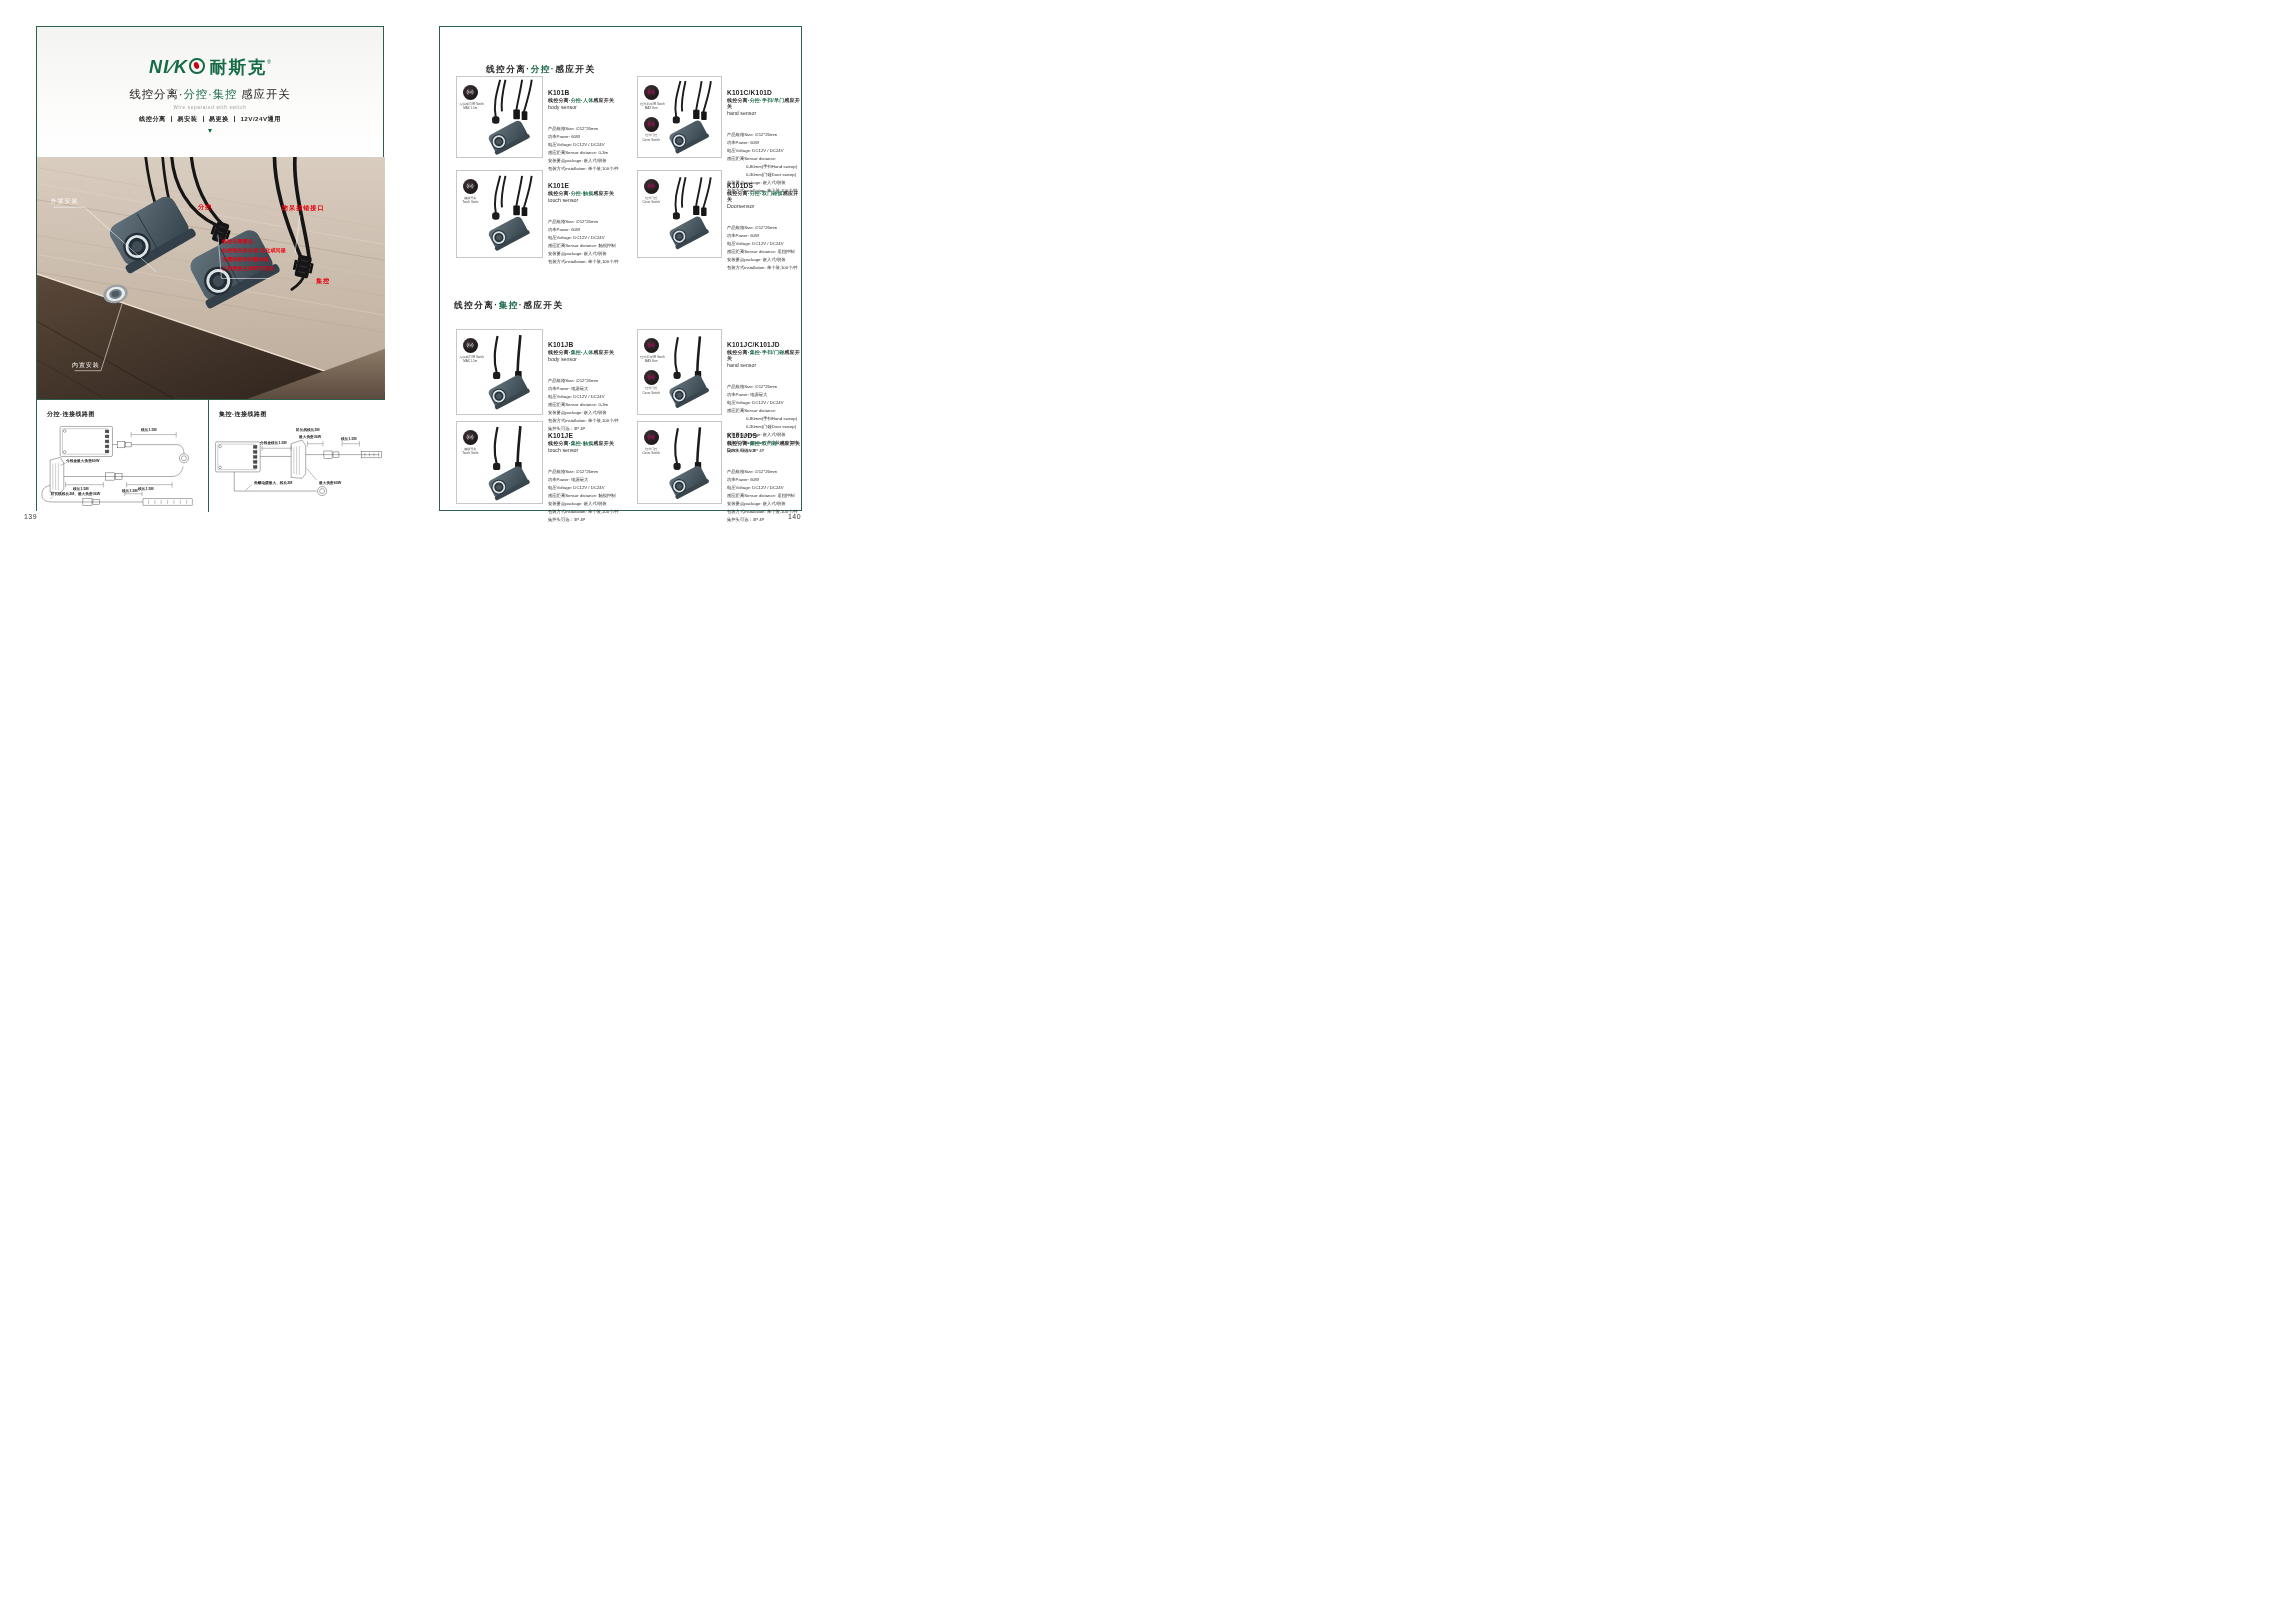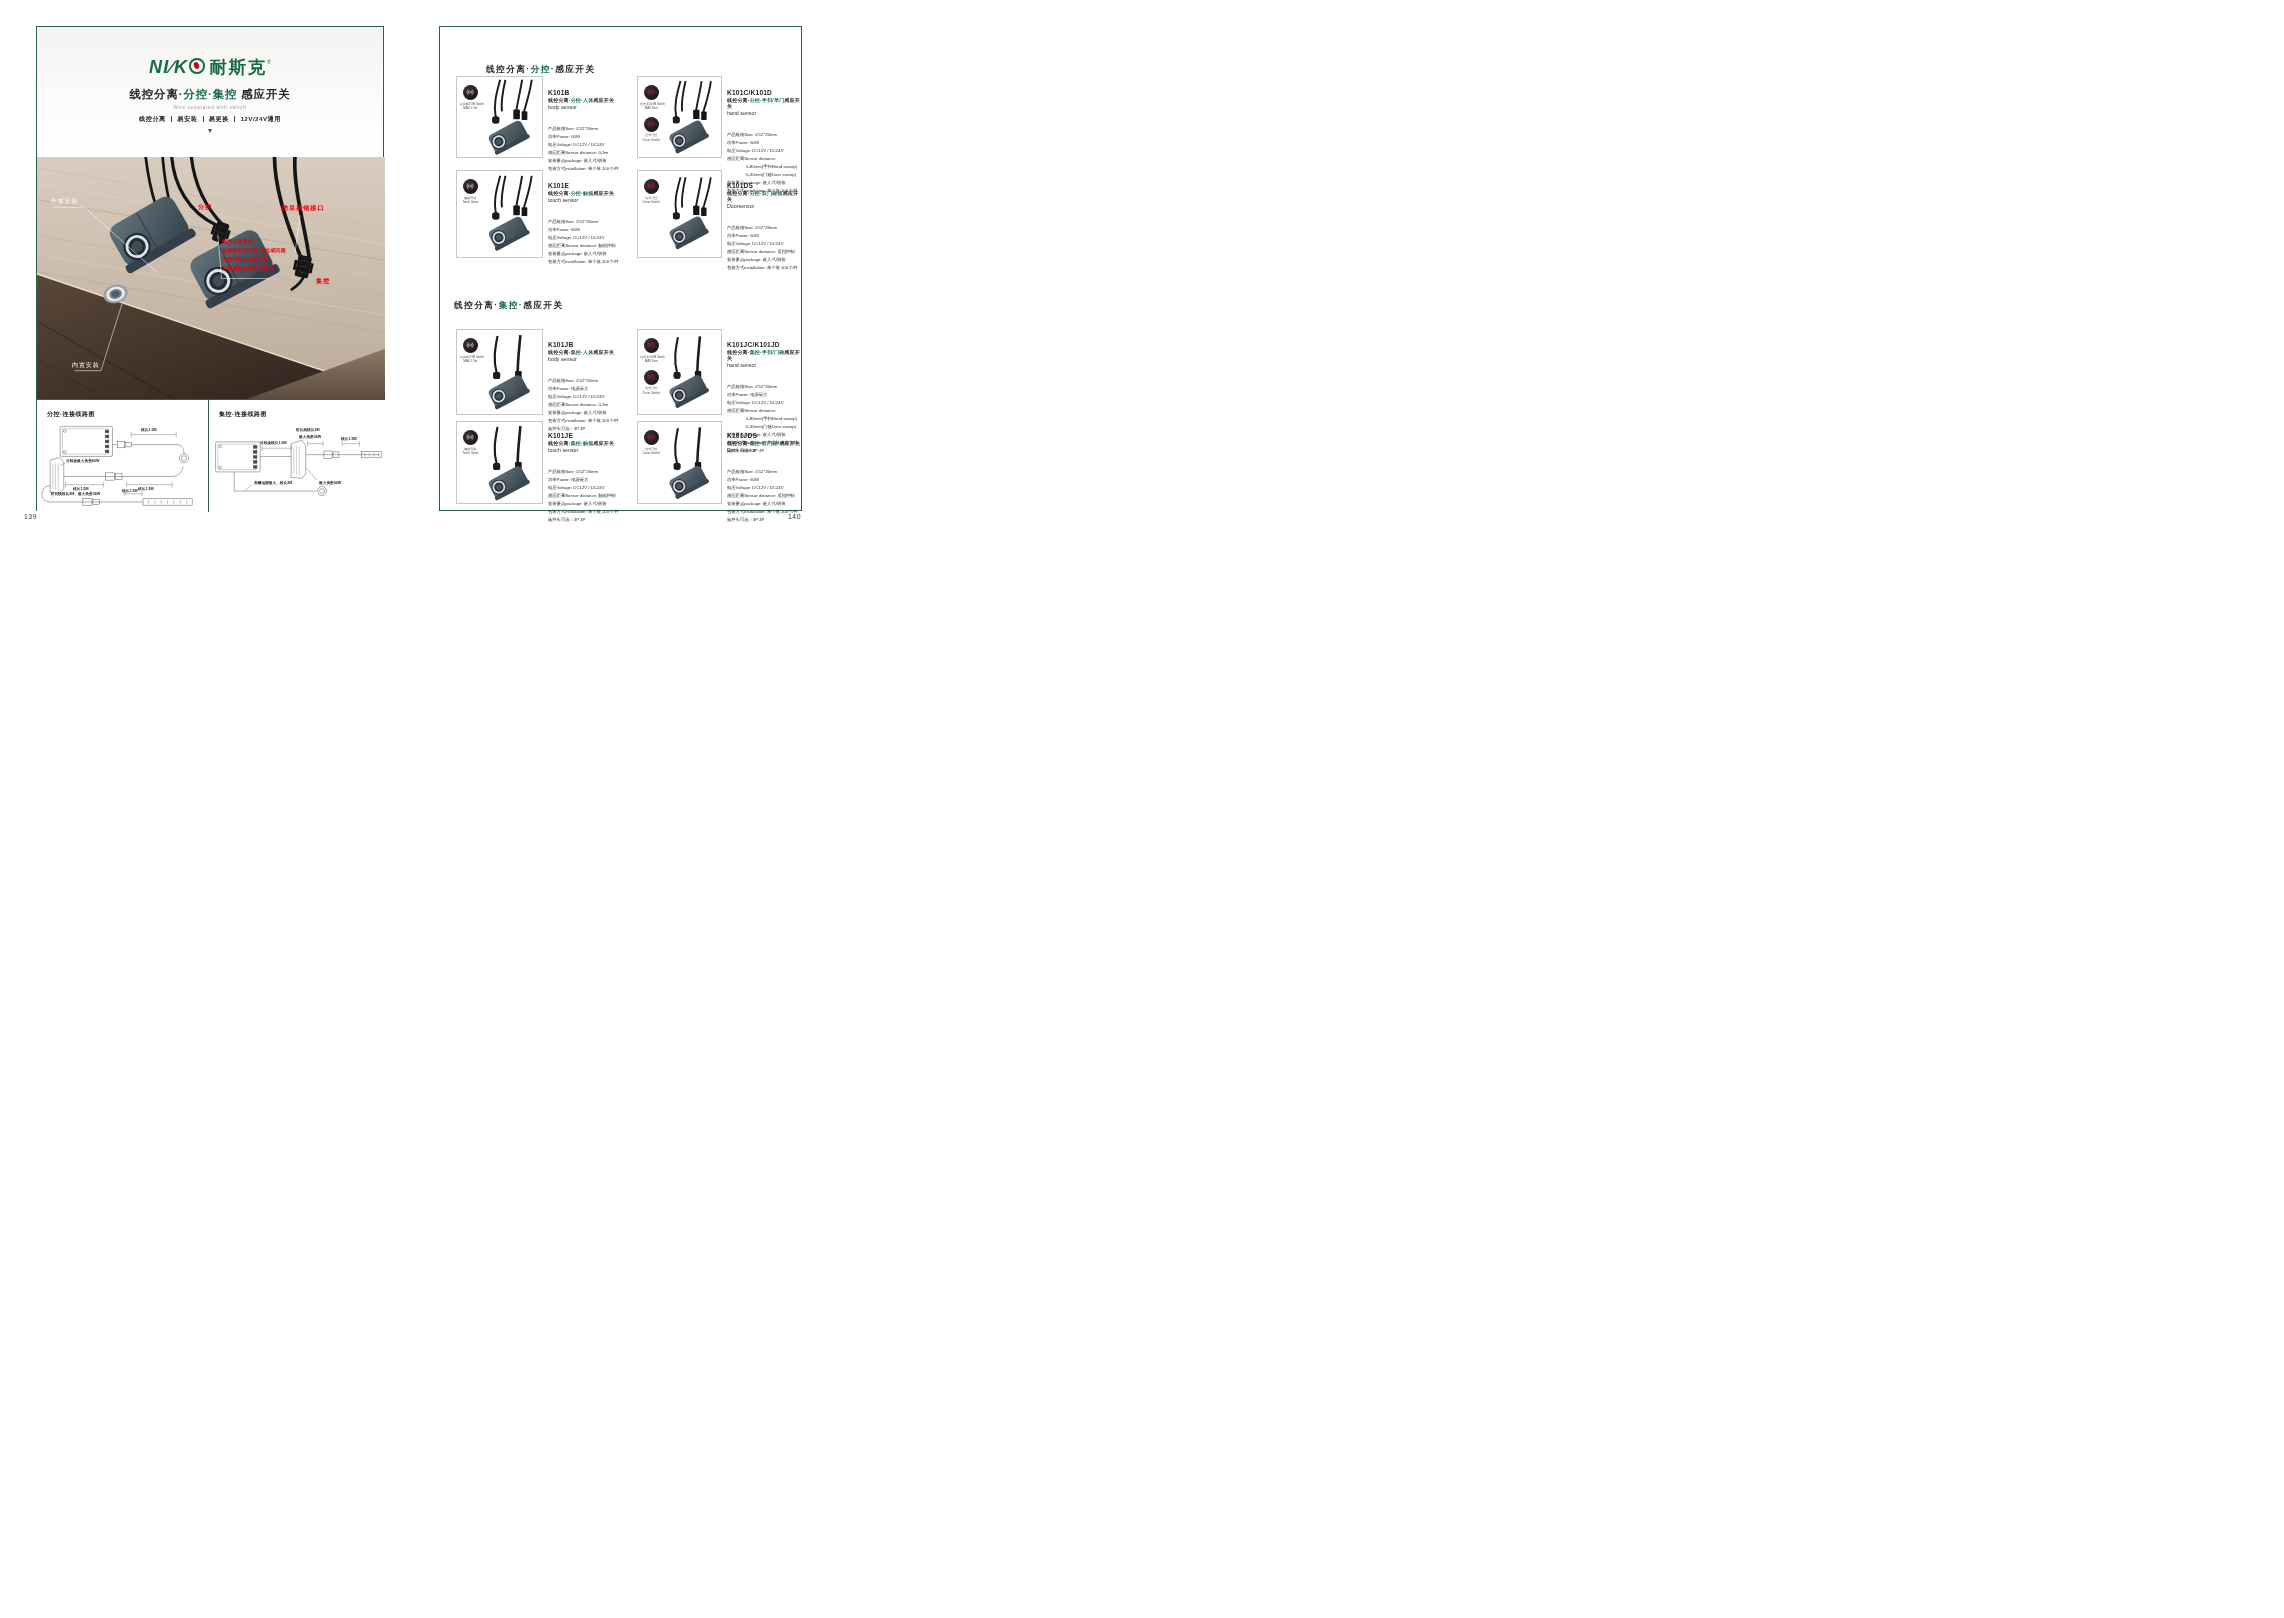--- a/index.html
+++ b/index.html
@@ -15,21 +15,21 @@
   .lp-header { position:absolute; left:0; top:0; width:100%; height:130px;
     background:linear-gradient(180deg,#f3f3f2 0%,#fbfbfa 55%,#ffffff 100%); text-align:center; }
   .logo { margin-top:28px; white-space:nowrap; }
   .logo-latin { font-size:18px; font-weight:800; color:#156b45; letter-spacing:1.4px; font-style:italic; }
   .logo-o { display:inline-block; width:15.5px; height:15.5px; border:2.7px solid #156b45; border-radius:50%;
     position:relative; vertical-align:-1.4px; margin:0 0.9px; }
   .logo-o-dot { position:absolute; left:2.7px; top:1.4px; width:5px; height:7.3px; background:#c8000f;
     border-radius:50%; transform:rotate(-18deg); }
   .logo-cn { font-size:17.4px; font-weight:800; color:#156b45; letter-spacing:1.8px; margin-left:3.7px; }
   .logo-reg { font-size:5.5px; color:#156b45; vertical-align:9px; }
-  .lp-title { margin-top:8.2px; font-size:11.4px; font-weight:700; letter-spacing:0.9px; color:#262220;text-align:center; }
+  .lp-title { margin-top:8.2px; font-size:11.4px; font-weight:400; letter-spacing:0.9px; color:#262220;text-align:center; }
   .grn { color:#1c6b4a; }
   .lp-sub { margin-top:3.2px; font-size:4.6px; color:#9a9a9a; letter-spacing:0.7px; }
   .lp-feats { margin-top:5.5px; font-size:6.2px; font-weight:600; color:#242424; letter-spacing:0.5px; }
   .feat-sep { display:inline-block; width:0.5px; height:6px; background:#444; margin:0 5.5px; vertical-align:-0.9px; }
   .lp-tri { width:0; height:0; border-left:2.7px solid transparent; border-right:2.7px solid transparent;
     border-top:4.1px solid #156b45; margin:4.6px auto 0; }
 
   .lp-photo { position:absolute; left:0; top:130px; width:348px; height:242px; overflow:hidden; }
   .ph-label-w { position:absolute; color:#ffffff; font-size:6px; letter-spacing:0.9px; font-weight:500; }
   .ph-label-r { position:absolute; color:#e8000f; font-size:6.2px; font-weight:700; letter-spacing:0.9px; }

